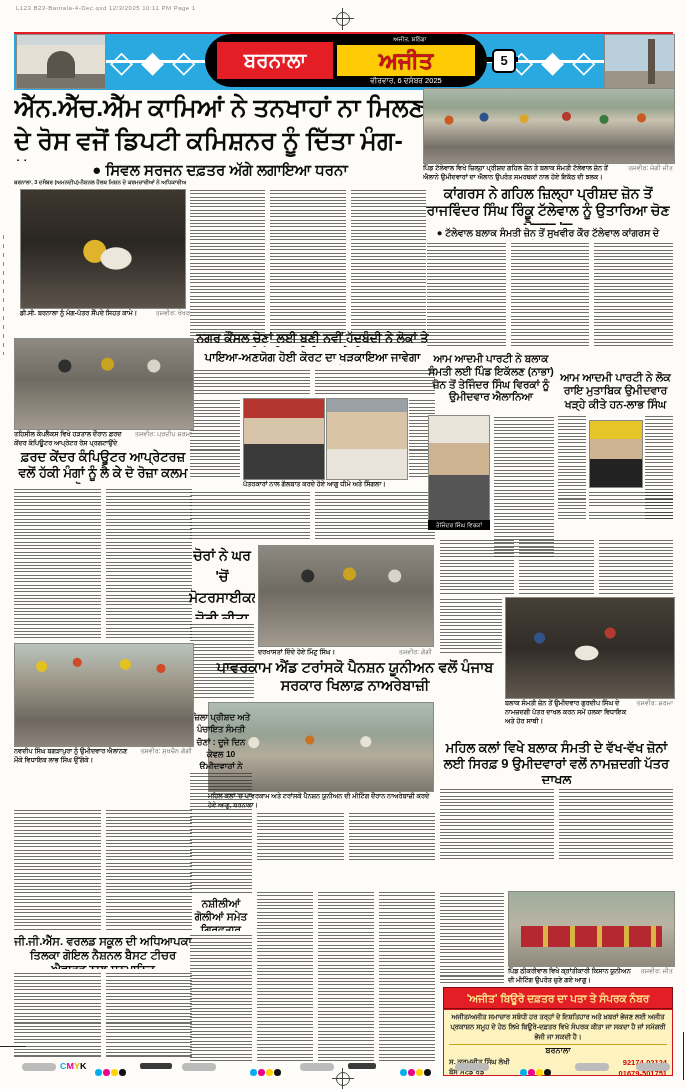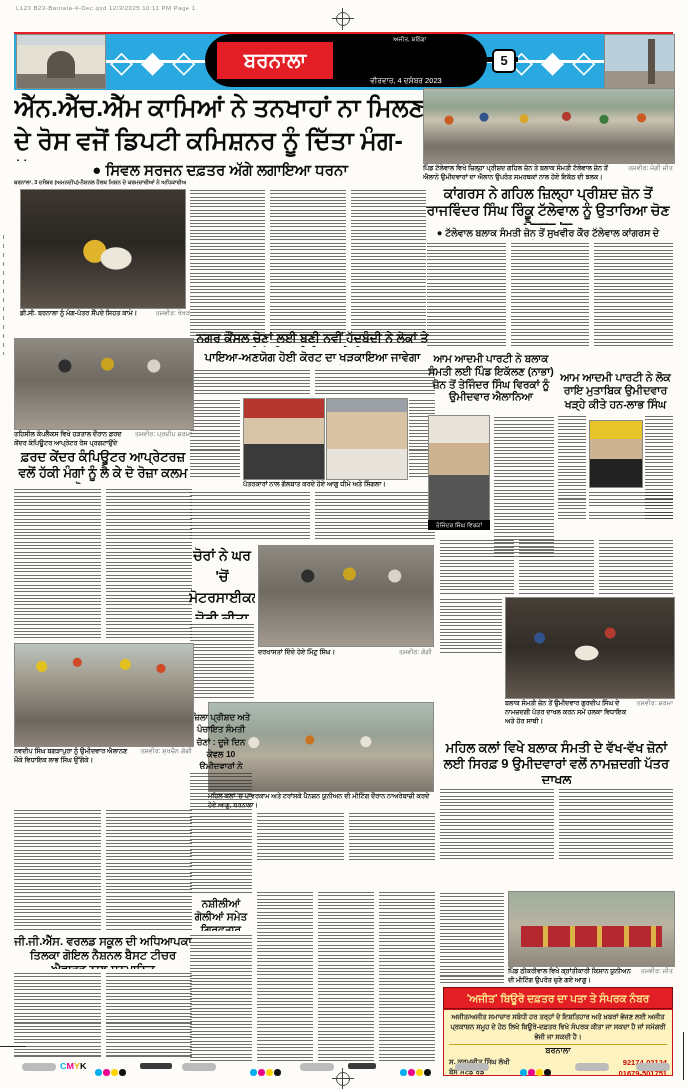--- a/index.html
+++ b/index.html
@@ -113,21 +113,22 @@
     <div class="bandline" style="left:90px;width:120px;"></div>
     <div class="bandline" style="left:470px;width:130px;"></div>
     <div class="diamonds" style="left:96px;width:96px;">◇◆◇</div>
     <div class="diamonds" style="left:496px;width:100px;">◇◆◇</div>
   </div>
   <div class="photo ph-gate" style="left:16px;top:34px;width:88px;height:53px;"></div>
   <div class="photo ph-tower" style="left:604px;top:34px;width:69px;height:53px;"></div>
   <div id="capsule">
     <div id="paper-tag">ਅਜੀਤ, ਬਠਿੰਡਾ</div>
     <div id="ed-box">ਬਰਨਾਲਾ</div>
-    <div id="date-strip">ਵੀਰਵਾਰ, 4 ਦਸੰਬਰ 2023</div>
+    <div id="paper-box">ਅਜੀਤ</div>
+    <div id="date-strip">ਵੀਰਵਾਰ, 6 ਦਸੰਬਰ 2025</div>
   </div>
   <div id="pagebar"></div>
   <div id="pagenum">5</div>
 
   <div class="abs hl hl-left" style="left:14px;top:91px;width:412px;height:70px;font-size:25px;line-height:1.3;">ਐੱਨ.ਐੱਚ.ਐੱਮ ਕਾਮਿਆਂ ਨੇ ਤਨਖਾਹਾਂ ਨਾ ਮਿਲਣ ਦੇ ਰੋਸ ਵਜੋਂ ਡਿਪਟੀ ਕਮਿਸ਼ਨਰ ਨੂੰ ਦਿੱਤਾ ਮੰਗ-ਪੱਤਰ</div>
   <div class="abs hl" style="left:14px;top:161px;width:412px;height:17px;font-size:15px;">● ਸਿਵਲ ਸਰਜਨ ਦਫ਼ਤਰ ਅੱਗੇ ਲਗਾਇਆ ਧਰਨਾ</div>
   <div class="abs" style="left:14px;top:179px;width:172px;height:8px;font-size:5.5px;font-weight:bold;overflow:hidden;white-space:nowrap;">ਬਰਨਾਲਾ, 3 ਦਸੰਬਰ (ਅਮਨਦੀਪ)-ਨੈਸ਼ਨਲ ਹੈਲਥ ਮਿਸ਼ਨ ਦੇ ਕਰਮਚਾਰੀਆਂ ਨੇ ਅਧਿਕਾਰੀਆਂ</div>
   <div class="photo ph-indoor" style="left:20px;top:189px;width:164px;height:118px;"></div>
   <div class="cap" style="left:20px;top:309px;width:170px;height:9px;">
     <span>ਡੀ.ਸੀ. ਬਰਨਾਲਾ ਨੂੰ ਮੰਗ-ਪੱਤਰ ਸੌਂਪਦੇ ਸਿਹਤ ਕਾਮੇ।</span>
@@ -200,20 +201,21 @@
   </div>
 
   <div class="abs hl" style="left:189px;top:545px;width:66px;height:74px;font-size:14px;line-height:1.5;">ਚੋਰਾਂ ਨੇ ਘਰ 'ਚੋਂ ਮੋਟਰਸਾਈਕਲ ਚੋਰੀ ਕੀਤਾ</div>
   <div class="greek1" style="left:190px;top:624px;width:64px;height:76px;"></div>
   <div class="photo ph-men" style="left:258px;top:545px;width:174px;height:100px;"></div>
   <div class="cap" style="left:258px;top:648px;width:174px;height:9px;">
     <span>ਦਰਖਾਸਤਾਂ ਦਿੰਦੇ ਹੋਏ ਮਿੰਟੂ ਸਿੰਘ।</span>
     <span class="credit">ਤਸਵੀਰ: ਗੋਗੀ</span>
   </div>
 
+  <div class="abs hl" style="left:205px;top:659px;width:300px;height:40px;font-size:14.5px;">ਪਾਵਰਕਾਮ ਐਂਡ ਟਰਾਂਸਕੋ ਪੈਨਸ਼ਨ ਯੂਨੀਅਨ ਵਲੋਂ ਪੰਜਾਬ ਸਰਕਾਰ ਖਿਲਾਫ਼ ਨਾਅਰੇਬਾਜ਼ੀ</div>
   <div class="photo ph-sit" style="left:208px;top:702px;width:224px;height:88px;"></div>
   <div class="cap" style="left:208px;top:792px;width:224px;height:17px;">
     <span class="capblock">ਮਹਿਲ ਕਲਾਂ 'ਚ ਪਾਵਰਕਾਮ ਅਤੇ ਟਰਾਂਸਕੋ ਪੈਨਸ਼ਨ ਯੂਨੀਅਨ ਦੀ ਮੀਟਿੰਗ ਦੌਰਾਨ ਨਾਅਰੇਬਾਜ਼ੀ ਕਰਦੇ ਹੋਏ ਆਗੂ, ਬਰਨਾਲਾ।</span>
   </div>
   <div class="greekwrap" style="left:257px;top:813px;width:178px;height:47px;">
     <div class="greek"></div>
     <div class="greek"></div>
   </div>
 
   <div class="abs hl" style="left:189px;top:711px;width:64px;height:58px;font-size:8.5px;line-height:1.45;">ਜ਼ਿਲਾ ਪ੍ਰੀਸ਼ਦ ਅਤੇ ਪੰਚਾਇਤ ਸੰਮਤੀ ਚੋਣਾਂ : ਦੂਜੇ ਦਿਨ ਕੇਵਲ 10 ਉਮੀਦਵਾਰਾਂ ਨੇ ਆਪਣੇ ਨਾਮਜ਼ਦਗੀ ਪੇਪਰ ਦਾਖਲ ਕੀਤੇ</div>

